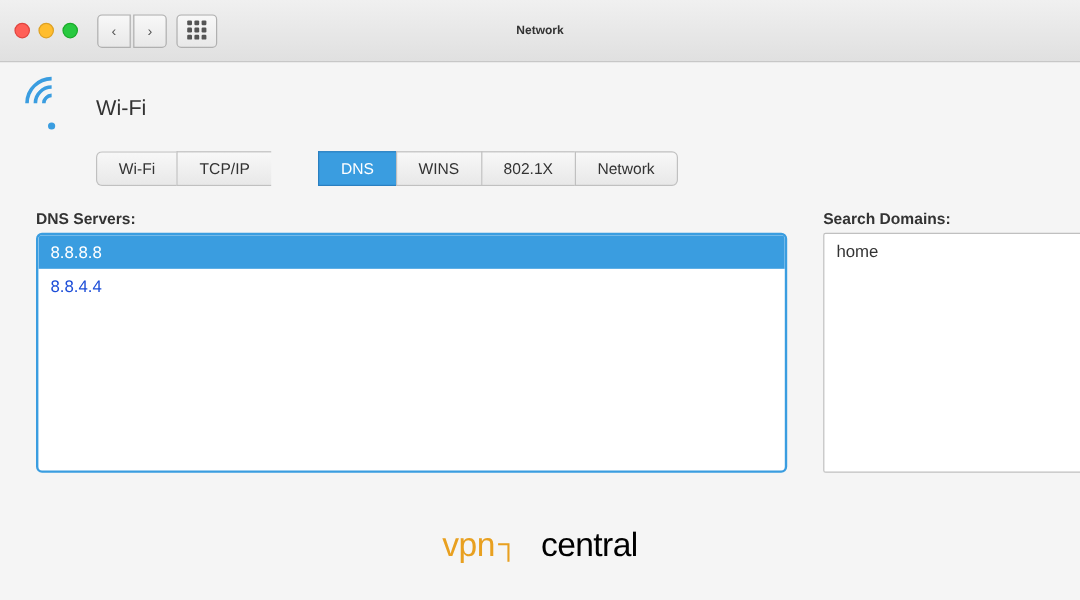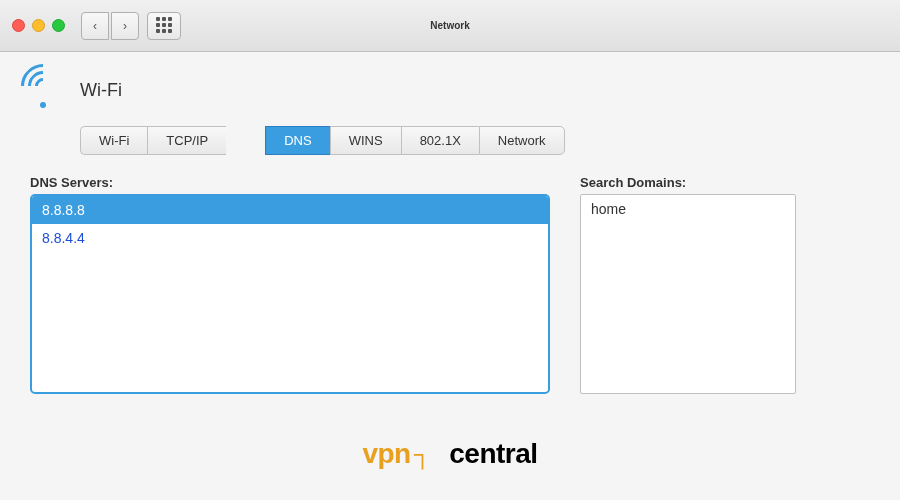--- a/index.html
+++ b/index.html
@@ -196,21 +196,21 @@
       font-size: 13px;
       font-weight: 600;
       color: #333;
       margin-bottom: 4px;
     }
 
     .dns-list {
       border: 2px solid #3a9de0;
       border-radius: 5px;
       background: white;
-      width: 520px;
+      width: 626px;
       height: 200px;
       overflow: hidden;
     }
 
     .dns-item {
       padding: 6px 10px;
       font-size: 14px;
       color: #1d4ed8;
       cursor: pointer;
     }
@@ -242,21 +242,21 @@
     
     .watermark {
       position: absolute;
       bottom: 30px;
       left: 50%;
       transform: translateX(-50%);
       display: flex;
       align-items: center;
       gap: 2px;
       font-size: 28px;
-      font-weight: 700;
+      font-weight: 400;
       letter-spacing: -0.5px;
     }
 
     .vpn-text {
       color: #e8a020;
     }
 
     .fork-icon {
       color: #e8a020;
       font-size: 24px;

